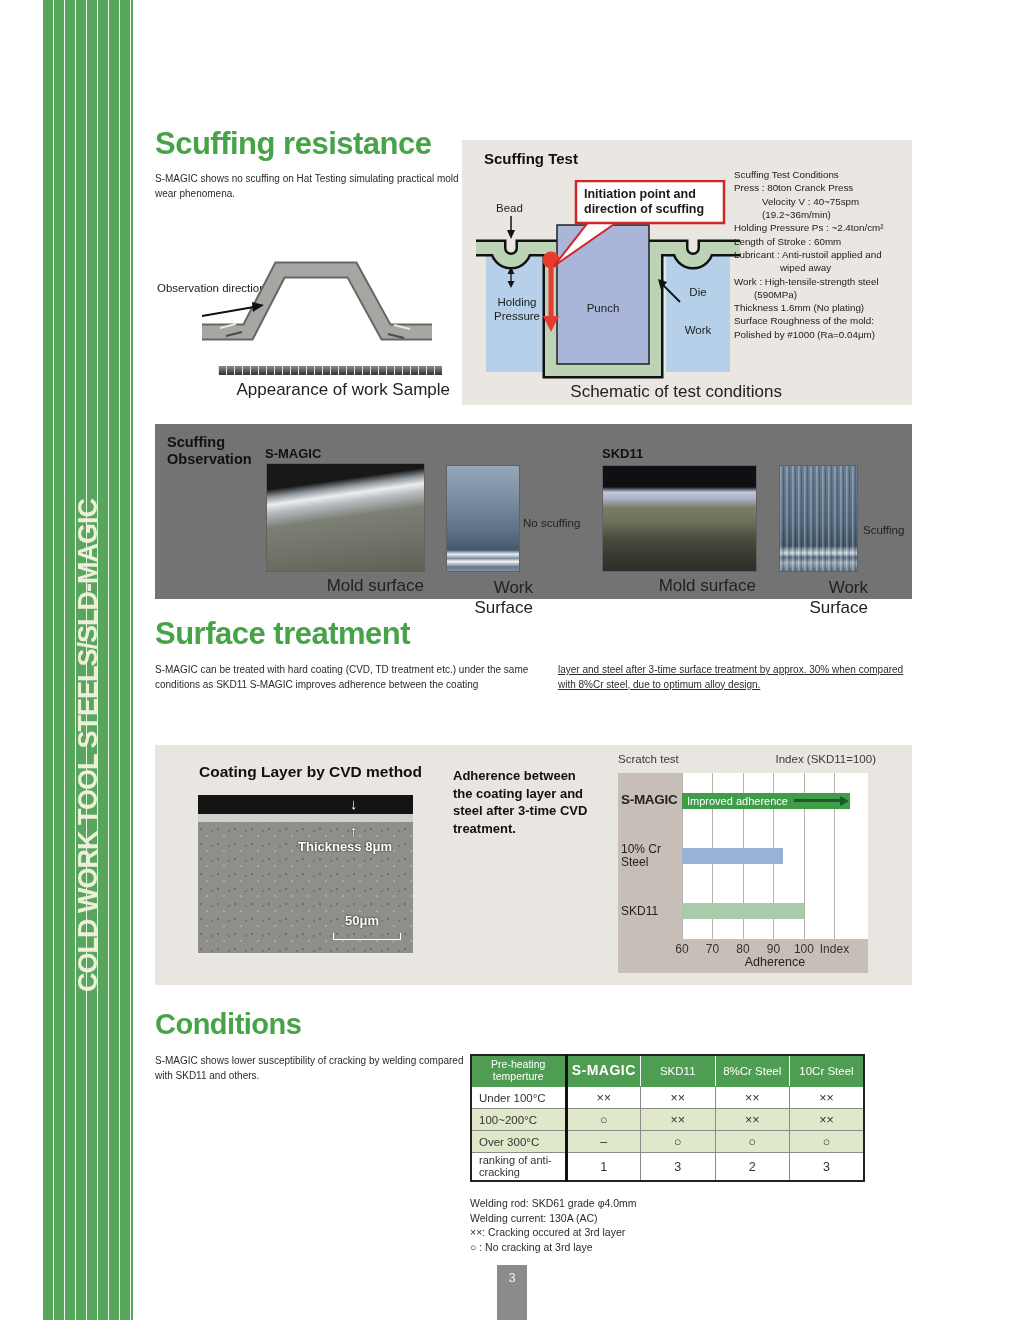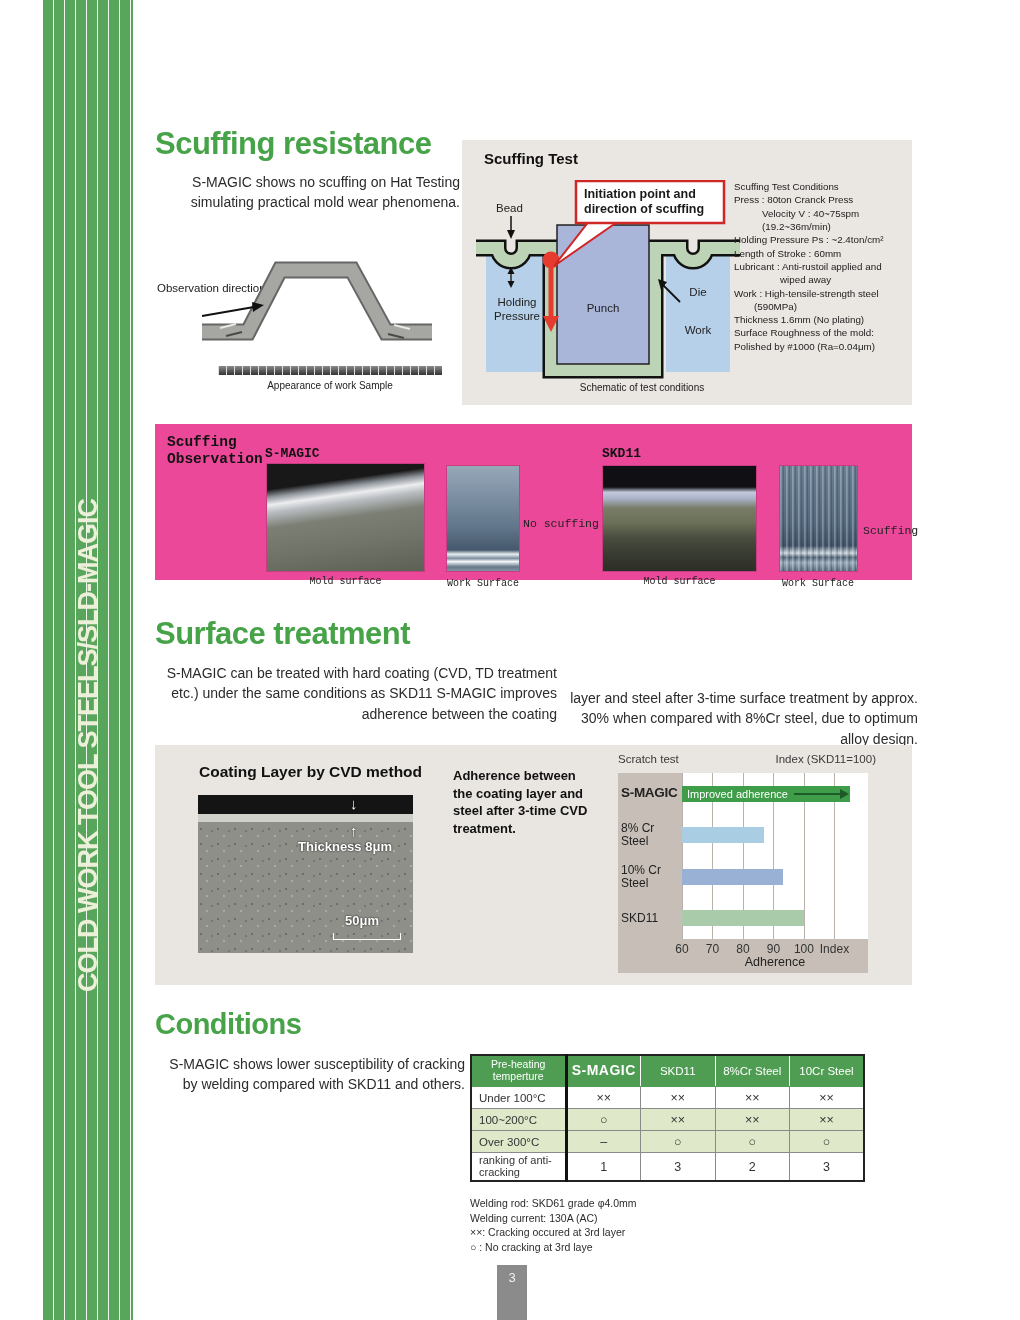--- a/index.html
+++ b/index.html
@@ -9,32 +9,32 @@
 
   
   .sidebar{left:43px;top:0;width:90px;height:1320px;background:#58a55c;
     background-image:repeating-linear-gradient(90deg,transparent 0,transparent 10px,rgba(255,255,255,.9) 10px,rgba(255,255,255,.9) 11px);}
   .sidebar-label-wrap{left:43px;top:500px;width:90px;height:490px;display:flex;align-items:center;justify-content:center;}
   .sidebar-label{writing-mode:vertical-rl;transform:rotate(180deg);font-weight:bold;font-size:27px;
     letter-spacing:-1px;color:#edf0d8;white-space:nowrap;}
 
   
   .h-green{color:#47a348;font-weight:bold;font-size:31px;letter-spacing:-.5px;}
-  .para{font-size:14px;line-height:1.45;color:#2b2b2b;text-align:right;}
+  .para{font-size:10px;line-height:1.45;color:#2b2b2b;}
   .small-label{font-size:11.5px;color:#222;}
-  .caption{font-size:10px;color:#222;text-align:center;}
+  .caption{font-size:17px;color:#222;text-align:right;}
   .panel-test{left:462px;top:140px;width:450px;height:265px;background:#eae6e1;}
   .pt-title{left:22px;top:10px;font-size:15px;font-weight:bold;color:#111;}
-  .pt-conditions{left:272px;top:28px;width:172px;font-size:9.8px;line-height:1.36;color:#222;margin-top:12px;}
+  .pt-conditions{left:272px;top:28px;width:172px;font-size:9.8px;line-height:1.36;color:#222;}
   .c-ind-a{padding-left:28px;}
   .c-ind-b{padding-left:46px;}
   .c-ind-c{padding-left:20px;}
 
   
-  .panel-obs{left:155px;top:424px;width:757px;height:156px;background:#ec4899;font-family:Liberation Mono, monospace;}
+  .panel-obs{left:155px;top:424px;width:757px;height:175px;background:#737373;}
   .po-heading{left:12px;top:10px;font-size:14.5px;font-weight:bold;line-height:1.2;color:#111;}
   .mat-label{font-size:13px;font-weight:bold;color:#111;}
   .photo{box-shadow:0 0 0 1px rgba(0,0,0,.15);}
   .photo-smagic-mold{background:linear-gradient(172deg,#181818 0%,#181818 20%,#8f959c 26%,#ecedee 32%,#b9bdc2 38%,#7b7f74 50%,#6f7368 72%,#5c6055 100%);}
   .photo-smagic-work{background:linear-gradient(#96a7b8 0%,#7c8fa2 30%,#5f7489 60%,#46586c 80%,#e8eef2 84%,#7d8fa0 88%,#f4f7f9 91%,#66788a 96%,#8193a3 100%);}
   .photo-skd11-mold{background:linear-gradient(#101014 0%,#101014 20%,#c3c9dc 25%,#aab2c8 31%,#787d68 40%,#6b7058 54%,#4a4e40 68%,#3a3d33 82%,#2c2e27 100%);}
   .photo-skd11-work{background-color:#5d7186;
     background-image:repeating-linear-gradient(90deg,rgba(230,238,246,.30) 0 1px,rgba(20,30,40,.22) 3px 4px,rgba(93,113,134,0) 4px 6px),
       linear-gradient(#6b7f94 0%,#55697e 55%,#3f5266 76%,#cfd8e0 83%,#56687a 87%,#9fb0be 92%,#5d6f81 100%);}
 
@@ -191,21 +191,21 @@
   <div class="abs mat-label" style="left:447px;top:22px;">SKD11</div>
   <div class="abs photo photo-skd11-mold" style="left:448px;top:42px;width:153px;height:105px;"></div>
   <div class="abs photo photo-skd11-work" style="left:625px;top:42px;width:77px;height:105px;"></div>
   <div class="abs small-label" style="left:708px;top:100px;">Scuffing</div>
   <div class="abs caption" style="left:448px;top:152px;width:153px;">Mold surface</div>
   <div class="abs caption" style="left:613px;top:154px;width:100px;">Work Surface</div>
 </div>
 
 <div class="abs h-green" style="left:155px;top:616px;">Surface treatment</div>
 <div class="abs para" style="left:155px;top:663px;width:402px;">S-MAGIC can be treated with hard coating (CVD, TD treatment etc.) under the same conditions as SKD11 S-MAGIC improves adherence between the coating</div>
-<div class="abs para" style="left:558px;top:688px;width:360px;">layer and steel after 3-time surface treatment by approx. 30% when compared with 8%Cr steel, due to optimum alloy design.</div>
+<div class="abs para" style="left:558px;top:663px;width:360px;text-decoration:underline;">layer and steel after 3-time surface treatment by approx. 30% when compared with 8%Cr steel, due to optimum alloy design.</div>
 
 <div class="abs panel-surf">
   <div class="abs cvd-h">Coating Layer by CVD method</div>
 
   <div class="abs micro">
     <div class="abs micro-black"></div>
     <div class="abs micro-coat"></div>
     <div class="abs micro-arrow" style="left:152px;top:1px;">↓</div>
     <div class="abs micro-arrow" style="left:152px;top:28px;">↑</div>
     <div class="abs micro-note" style="left:100px;top:44px;">Thickness 8μm</div>
@@ -231,26 +231,20 @@
       </div>
     <div id="chart-rows">
         <div class="chart-row">
           <div class="chart-cat">S-MAGIC</div>
           <div class="chart-track">
             <div class="chart-bar" style="width: 90.1639%; background: rgb(63, 157, 73);">
               <span class="bar-note">Improved adherence</span>
               <span class="bar-arrow-line"></span>
               <span class="bar-arrow-head"></span>
             </div>
-          </div>
-        </div>
-        <div class="chart-row">
-          <div class="chart-cat">8% Cr Steel</div>
-          <div class="chart-track">
-            <div class="chart-bar" style="width: 44.2623%; background: rgb(169, 205, 226);"></div>
           </div>
         </div>
         <div class="chart-row">
           <div class="chart-cat">10% Cr Steel</div>
           <div class="chart-track">
             <div class="chart-bar" style="width: 54.0984%; background: rgb(152, 177, 212);"></div>
           </div>
         </div>
         <div class="chart-row">
           <div class="chart-cat">SKD11</div>

